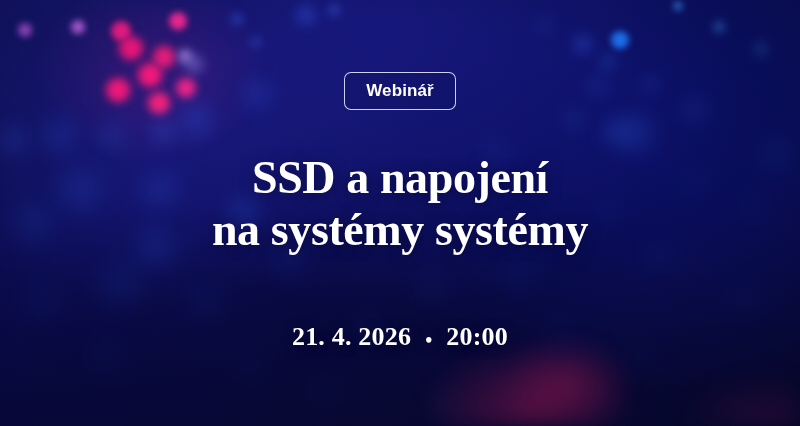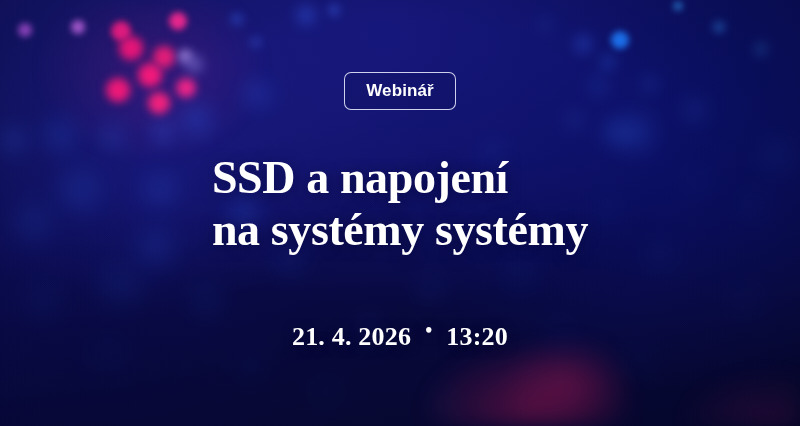--- a/index.html
+++ b/index.html
@@ -74,40 +74,40 @@
     color: #ffffff;
     font-size: 17px;
     font-weight: bold;
     letter-spacing: 0.1px;
     line-height: 1;
     background: rgba(12,14,86,0.25);
   }
 
   #headline {
     margin-top: 42px;
-    text-align: left;
+    text-align: center;
     color: #ffffff;
     font-family: "Liberation Serif", "DejaVu Serif", serif;
     font-weight: bold;
     font-size: 46px;
     line-height: 1.12;
     letter-spacing: -0.4px;
     text-shadow: 0 2px 14px rgba(4,5,40,0.55);
   }
   #headline .hl-line { display: block; white-space: nowrap; }
 
   #meta {
     margin-top: 36px;
     color: #ffffff;
     font-family: "Liberation Serif", "DejaVu Serif", serif;
     font-weight: bold;
     font-size: 26px;
     letter-spacing: 0.2px;
     display: flex;
-    align-items: flex-start;
+    align-items: flex-end;
     gap: 14px;
     text-shadow: 0 2px 12px rgba(4,5,40,0.55);
   }
   #meta .sep {
     font-size: 20px;
     line-height: 1;
     position: relative;
     top: -2px;
   }
 </style>
@@ -188,17 +188,17 @@
     <div id="badge">Webinář</div>
 
     <h1 id="headline">
       <span class="hl-line">SSD a napojení</span>
       <span class="hl-line">na systémy systémy</span>
     </h1>
 
     <div id="meta">
       <span>21. 4. 2026</span>
       <span class="sep">•</span>
-      <span>13:20</span>
+      <span>20:00</span>
     </div>
 
   </div>
 </div>
 
 </body></html>

